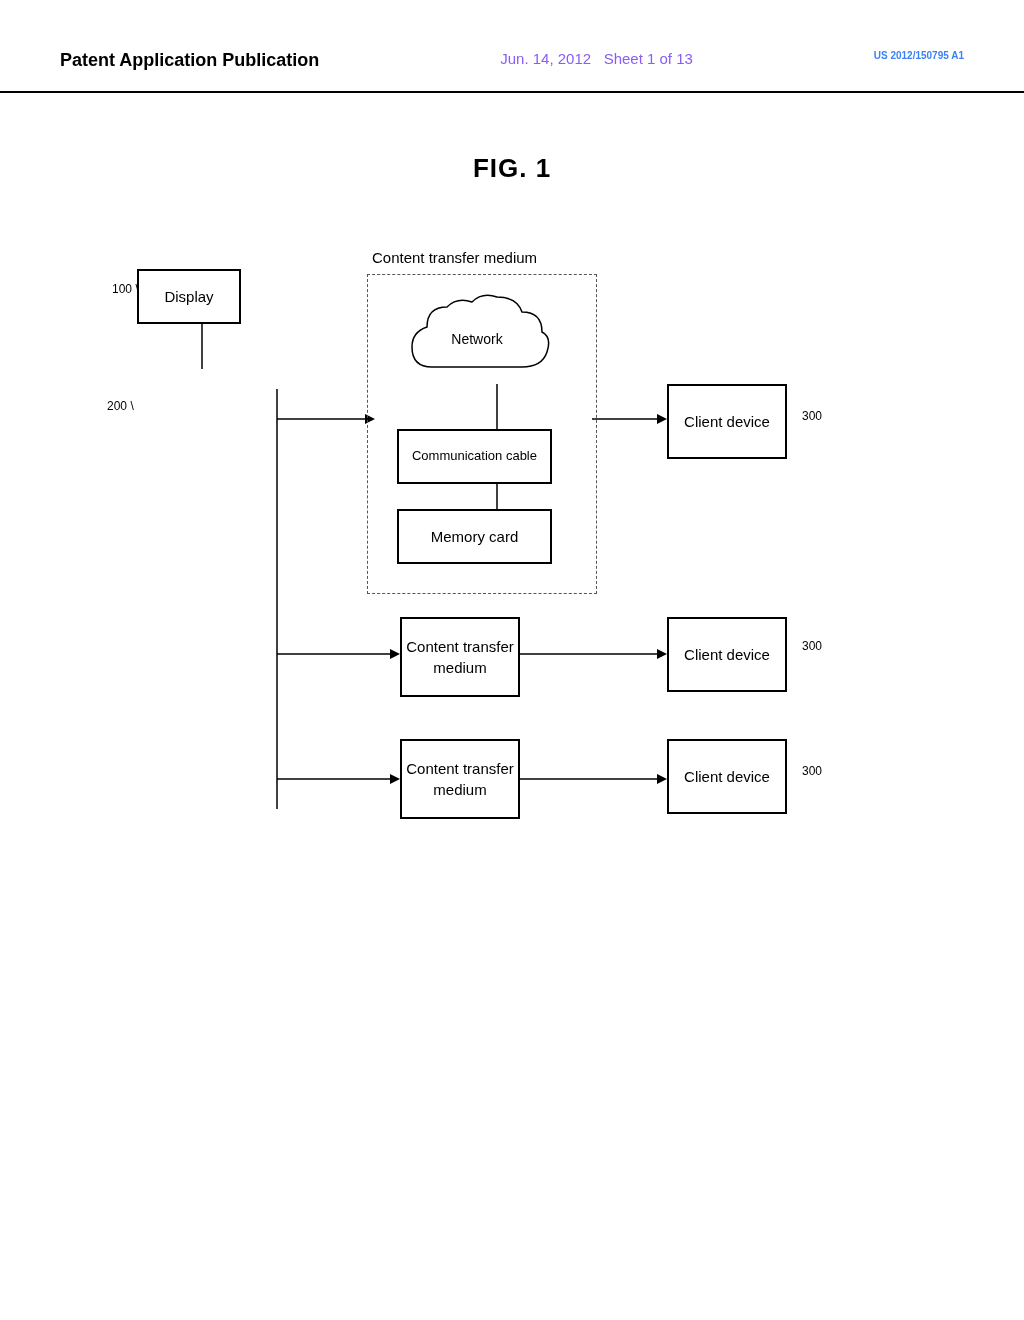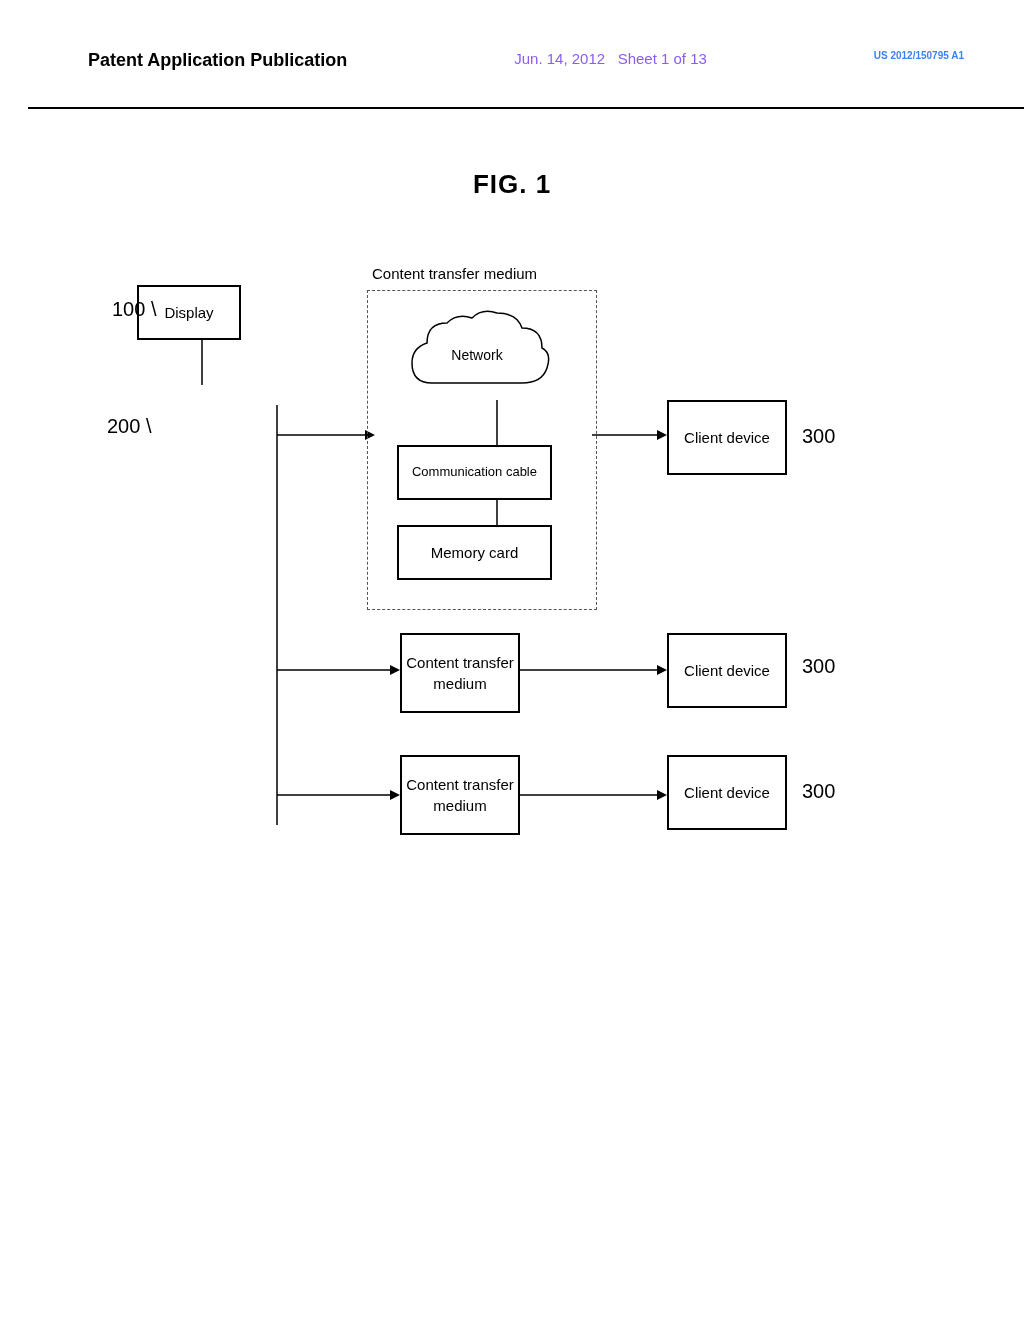--- a/index.html
+++ b/index.html
@@ -17,23 +17,22 @@
       height: 1320px;
       background: #fff;
       position: relative;
     }
 
     
     .header {
       display: flex;
       justify-content: space-between;
       align-items: flex-start;
-      padding: 50px 60px 36px 60px;
+      padding: 50px 60px 20px 60px;
       border-bottom: 2px solid #000;
-      margin-left: 28px;
     }
     .header-left {
       font-size: 18px;
       font-weight: bold;
       color: #000;
     }
     .header-center {
       font-size: 15px;
       color: #8b5cf6;
       text-align: center;
@@ -87,21 +86,21 @@
     .cloud-container {
       position: absolute;
       display: flex;
       align-items: center;
       justify-content: flex-end;
     }
 
     
     .label-outside {
       position: absolute;
-      font-size: 20px;
+      font-size: 12px;
       color: #000;
     }
 
     
     .svg-overlay {
       position: absolute;
       top: 0;
       left: 0;
       width: 100%;
       height: 100%;

